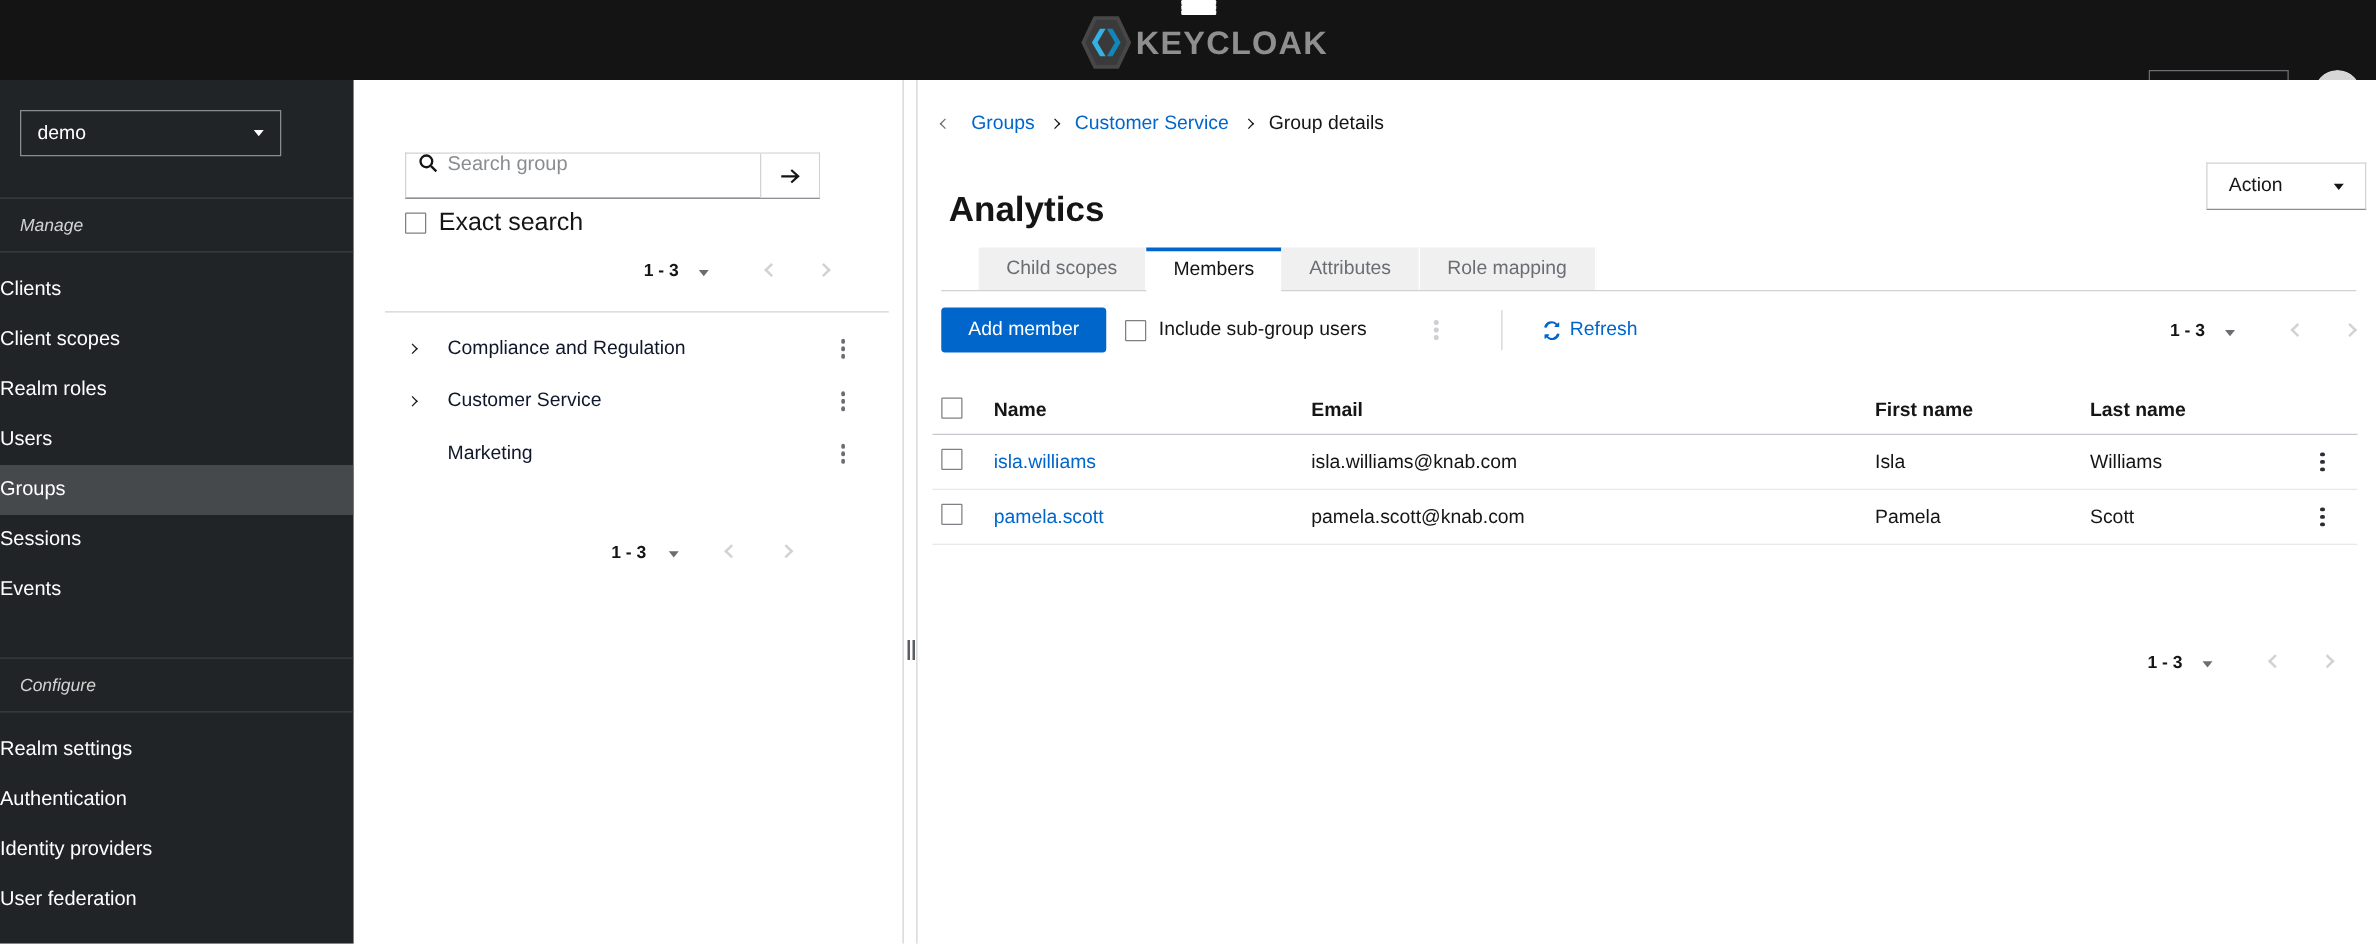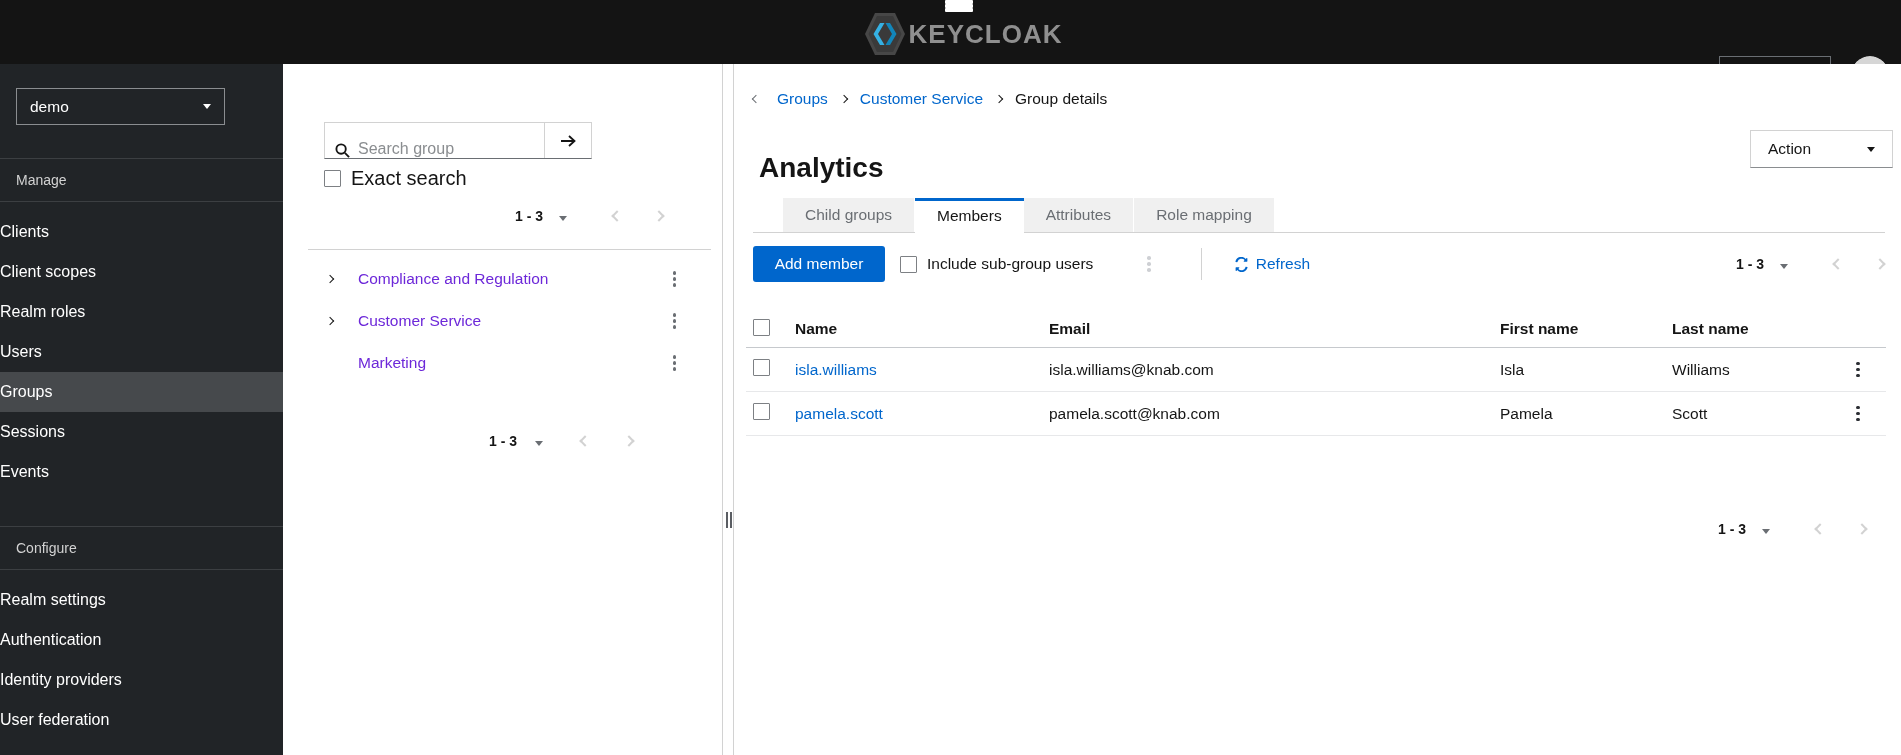--- a/index.html
+++ b/index.html
@@ -31,65 +31,65 @@
   .kebab { display:inline-flex; flex-direction:column; gap:2.5px; background:none; border:none; cursor:pointer; padding:4px; }
   .kebab i { width:3.5px; height:3.5px; border-radius:50%; background:currentColor; }
 
   .cb { display:inline-block; width:17px; height:17px; background:#fff; border:1.5px solid #7d8084; border-radius:1px; cursor:pointer; flex:none; }
 
   
   .sidebar { position:absolute; top:64px; left:0; width:283px; bottom:0; background:#212427; }
   .realm-select { position:absolute; top:24px; left:16px; width:209px; height:37px; border:1px solid #8a8d90; color:#fff; display:flex; align-items:center; padding:0 13px; cursor:pointer; font-size:15.5px; }
   .realm-select .caret { margin-left:auto; }
   .nav-sections { position:absolute; top:94px; left:0; right:0; }
-  .nav-section-title { border-top:1px solid #3c3f42; border-bottom:1px solid #3c3f42; height:44px; padding:13px 16px 0; font-size:14px; color:#d2d2d2; }
+  .nav-section-title { border-top:1px solid #3c3f42; border-bottom:1px solid #3c3f42; height:44px; padding:13px 16px 0; font-size:14px; color:#d2d2d2;font-style:italic; }
   .nav-list { list-style:none; padding-top:10px; }
   .nav-list li { height:40px; line-height:40px; padding-left:0; color:#fff; font-size:16px; cursor:pointer; }
   .nav-list li.current { background:#46494c; }
   .nav-gap { height:34px; }
 
   
   .groups-panel { position:absolute; top:64px; left:283px; width:440px; bottom:0; background:#fff; border-right:1px solid #d2d2d2; }
-  .search-box { position:absolute; left:41px; top:58px; width:268px; height:37px; border:1px solid #d2d2d2; border-bottom-color:#6a6e73; display:flex; align-items:flex-end; }
+  .search-box { position:absolute; left:41px; top:58px; width:332px; height:37px; border:1px solid #d2d2d2; border-bottom-color:#6a6e73; display:flex; align-items:flex-start; }
   .search-box .sicon { margin:0 8px 0 10px; display:flex; }
   .search-box input { border:none; outline:none; flex:1; min-width:0; font-size:16px; font-family:inherit; color:#151515; }
   .search-box input::placeholder { color:#8a8d90; }
   .search-go { width:47px; align-self:stretch; background:#fff; border:none; border-left:1px solid #d2d2d2; cursor:pointer; display:flex; align-items:center; justify-content:center; }
   .exact-row { position:absolute; left:41px; top:103px; display:flex; align-items:center; gap:10px; font-size:20px; cursor:pointer; }
   .pager { display:flex; align-items:center; }
   .pager .range { font-size:14px; font-weight:bold; color:#151515; }
   .pager .per-page { background:none; border:none; margin-left:16px; cursor:pointer; }
   .pager .prev { margin-left:46px; }
   .pager .next { margin-left:34px; }
   .pager-tree-top { position:absolute; left:232px; top:139px; height:26px; }
   .tree-divider { position:absolute; left:25px; top:185px; width:403px; height:1px; background:#d2d2d2; }
   .tree { position:absolute; left:0; top:194px; right:0; list-style:none; }
   .tree li { height:42px; display:flex; align-items:center; padding-left:44px; }
   .tree .twisty { background:none; border:none; width:20px; display:flex; cursor:pointer; color:#151515; }
   .tree .twisty.hidden { visibility:hidden; }
-  .tree .tlabel { margin-left:11px; font-size:15.5px; color:#6d28d9; cursor:pointer; }
+  .tree .tlabel { margin-left:11px; font-size:15.5px; color:#0f172a; cursor:pointer; }
   .tree .kebab { margin-left:auto; margin-right:42px; color:#6a6e73; }
   .pager-tree-bottom { position:absolute; left:206px; top:364px; height:26px; }
   .pager-tree-bottom .per-page { margin-left:18px; }
   .pager-tree-bottom .prev { margin-left:38px; }
   .pager-tree-bottom .next { margin-left:36px; }
 
   
   .splitter { position:absolute; top:509px; left:723px; width:11px; height:22px; display:flex; align-items:center; justify-content:center; gap:2px; cursor:col-resize; }
   .splitter span { width:2px; height:16px; background:#5b5e63; }
 
   
   .main { position:absolute; top:64px; left:733px; right:0; bottom:0; background:#fff; border-left:1px solid #d2d2d2; }
   .breadcrumb { position:absolute; left:19px; top:26px; display:flex; align-items:center; font-size:15.5px; }
   .breadcrumb .back { background:none; border:none; color:#6a6e73; margin-right:18px; cursor:pointer; display:flex; }
   .breadcrumb a { color:#0066cc; text-decoration:none; cursor:pointer; }
   .breadcrumb .sep { color:#151515; margin:0 13px; display:flex; }
   .breadcrumb .current { color:#151515; }
   .page-title { position:absolute; left:25px; top:68px; font-size:28px; font-weight:700; color:#151515;margin-top:20px; }
-  .action-btn { position:absolute; right:8px; top:66px; width:143px; height:38px; background:#fff; border:1px solid #d2d2d2; border-bottom-color:#8a8d90; display:flex; align-items:center; justify-content:space-between; padding:0 17px; font-size:15.5px; font-family:inherit; color:#151515; cursor:pointer; }
+  .action-btn { position:absolute; right:8px; top:66px; width:128px; height:38px; background:#fff; border:1px solid #d2d2d2; border-bottom-color:#8a8d90; display:flex; align-items:center; justify-content:space-between; padding:0 17px; font-size:15.5px; font-family:inherit; color:#151515; cursor:pointer; }
 
   .tabs { position:absolute; left:19px; right:16px; top:134px; height:35px; border-bottom:1px solid #d2d2d2; display:flex; padding-left:30px; }
   .tab { height:34px; line-height:34px; padding:0 22px; background:#f0f0f0; color:#6a6e73; font-size:15.5px; border-right:1px solid #fff; cursor:pointer; }
   .tab.active { background:#fff; color:#151515; border-top:3px solid #0066cc; line-height:30px; height:36px; margin-bottom:-1px; border-right:none; }
 
   .toolbar { position:absolute; left:19px; right:15px; top:182px; height:36px; display:flex; align-items:center; }
   .add-member { width:132px; height:36px; background:#0066cc; color:#fff; border:none; border-radius:3px; font-size:15.5px; font-family:inherit; cursor:pointer; }
   .include-row { margin-left:15px; display:flex; align-items:center; gap:10px; font-size:15.5px; cursor:pointer; }
   .toolbar .kebab.light { margin-left:50px; color:#ced0d4; }
   .vdiv { width:1px; height:32px; background:#d2d2d2; margin-left:46px; }
@@ -282,21 +282,21 @@
     </nav>
 
     <h1 class="page-title">Analytics</h1>
 
     <button class="action-btn">
       <span>Action</span>
       <i class="caret dark"></i>
     </button>
 
     <div class="tabs">
-      <div class="tab">Child groups</div>
+      <div class="tab">Child scopes</div>
       <div class="tab active">Members</div>
       <div class="tab">Attributes</div>
       <div class="tab">Role mapping</div>
     </div>
 
     <div class="toolbar">
       <button class="add-member">Add member</button>
       <label class="include-row">
         <span class="cb"></span>
         <span>Include sub-group users</span>

